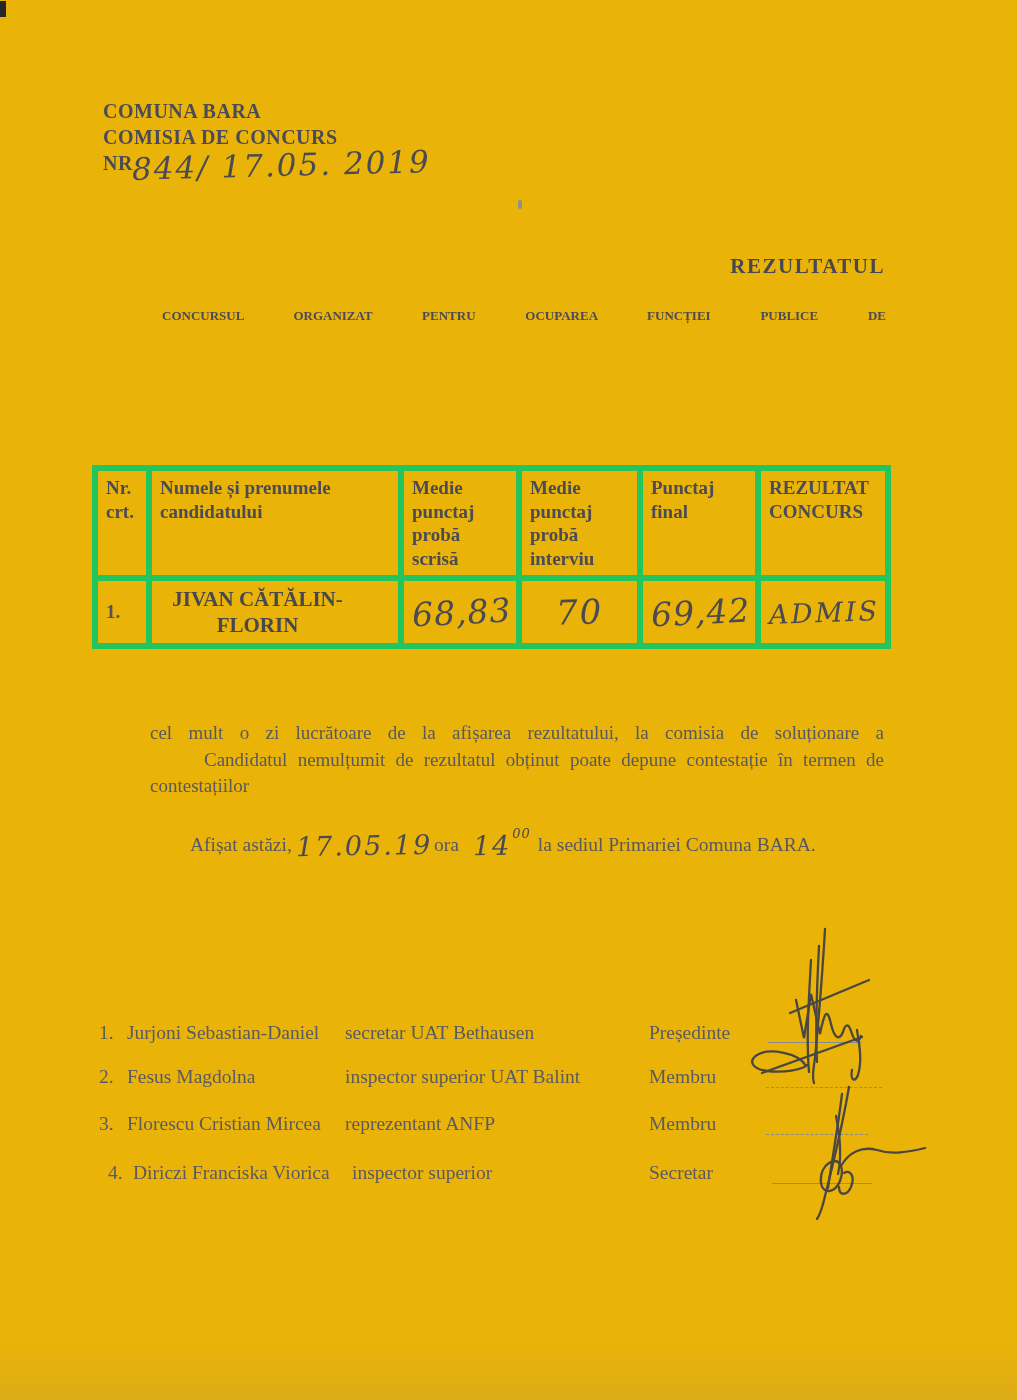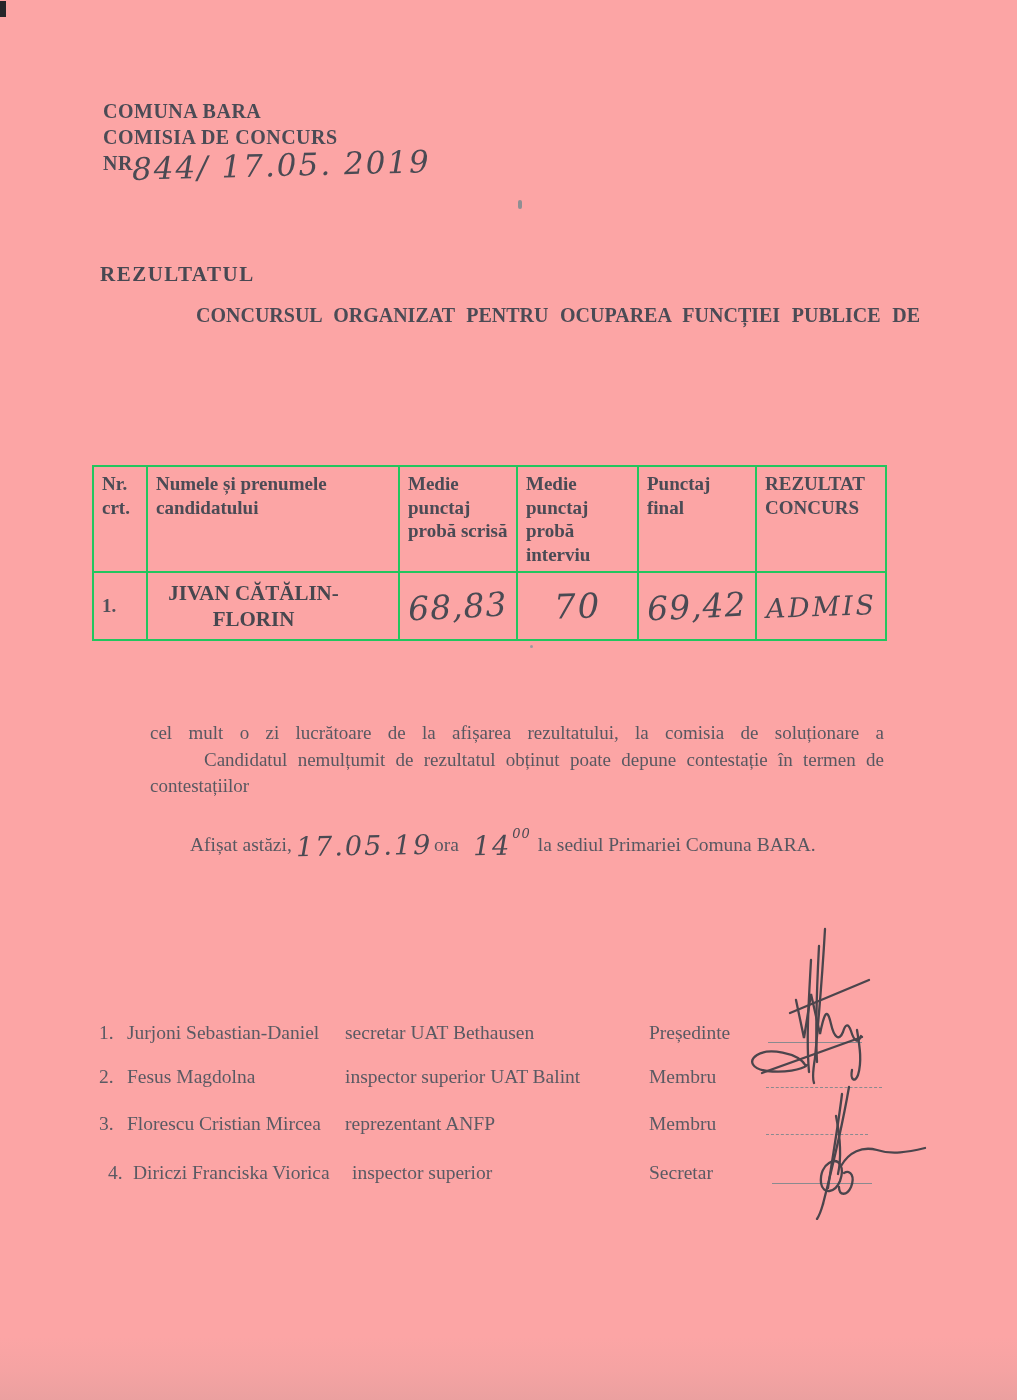--- a/index.html
+++ b/index.html
@@ -1,18 +1,18 @@
 <!DOCTYPE html>
 <html><head>
 <meta charset="utf-8">
 <style>
   html,body{margin:0;padding:0;background:#e9e9e5;}
   .page{
     position:relative; width:1017px; height:1400px; overflow:hidden;
-    background:#fca5a5;
+    background:#eab308;
     font-family:"Liberation Serif", serif;
     color:#51515a;
   }
   
   .corner-mark{position:absolute; left:0; top:1px; width:6px; height:16px; background:#26262a;}
   .speck{position:absolute; left:518px; top:200px; width:4px; height:9px; background:#8f8f93; border-radius:2px;}
   .dot-under-table{position:absolute; left:530px; top:645px; width:3px; height:3px; background:#9a9a9e; border-radius:50%;}
   .bottom-band{
     position:absolute; left:0; top:1336px; width:1017px; height:64px;
     background:linear-gradient(to bottom, rgba(130,130,124,0) 0%, rgba(130,130,124,0.06) 55%, rgba(130,130,124,0.14) 100%);
@@ -20,31 +20,31 @@
   
   .doc-header{position:absolute; left:103px; top:98px; font-weight:bold; font-size:20px; line-height:26px; color:#4b4b55; letter-spacing:.5px;}
   .nr-line{white-space:nowrap;}
   
   .hw{
     font-family:"DejaVu Serif", serif; font-style:italic; color:#4a4a53;
     font-weight:normal; letter-spacing:2px; display:inline-block;
   }
   .hw-nr{font-size:31px; transform:rotate(-1.5deg); margin-left:-1px; vertical-align:-6px;}
   
-  .title{position:absolute; left:92px; top:254px; width:793px; margin:8px;
-    text-align:left; font-size:21px; font-weight:bold; letter-spacing:1.5px; color:#484852;}
+  .title{position:absolute; left:92px; top:254px; width:793px; margin:0;
+    text-align:right; font-size:21px; font-weight:bold; letter-spacing:1.5px; color:#484852;}
   
   .intro{position:absolute; left:100px; top:302px; width:786px;
-    font-weight:bold; font-size:20px; line-height:27.5px; color:#4b4b55;margin-left:34px;}
+    font-weight:bold; font-size:13px; line-height:27.5px; color:#4b4b55;}
   .jl{text-align:justify; text-align-last:justify;}
   .indent{text-indent:62px;}
   
   .results{position:absolute; left:92px; top:465px; width:793px;
     border-collapse:collapse; table-layout:fixed;}
-  .results th,.results td{border:2px solid #22c55e; vertical-align:top; padding:5px 8px;}
+  .results th,.results td{border:6px solid #22c55e; vertical-align:top; padding:5px 8px;}
   .results th{font-size:19px; font-weight:bold; text-align:left; line-height:23.5px; color:#4b4b55;}
   .results .thead-row{height:95px;}
   .results .data-row{height:68px;}
   .results .data-row td{vertical-align:middle;}
   .cell-nr{font-size:19px; font-weight:bold;}
   .cell-name{font-size:21px; font-weight:bold; line-height:26px; color:#47474f;}
   .namewrap{width:195px;text-align:center;}
   .hw-cell{text-align:center; overflow:visible;}
   .hw-score{font-size:33px; transform:rotate(-3deg); letter-spacing:1px;}
   .hw-interview{font-size:34px; transform:rotate(-2deg);}

